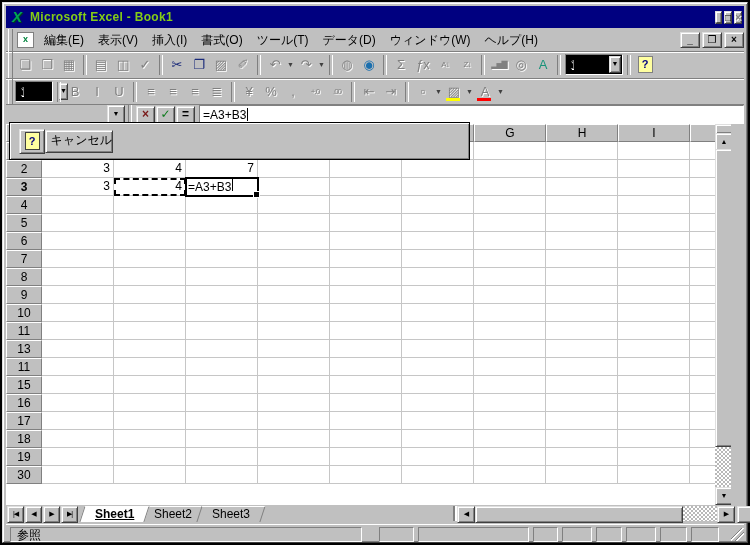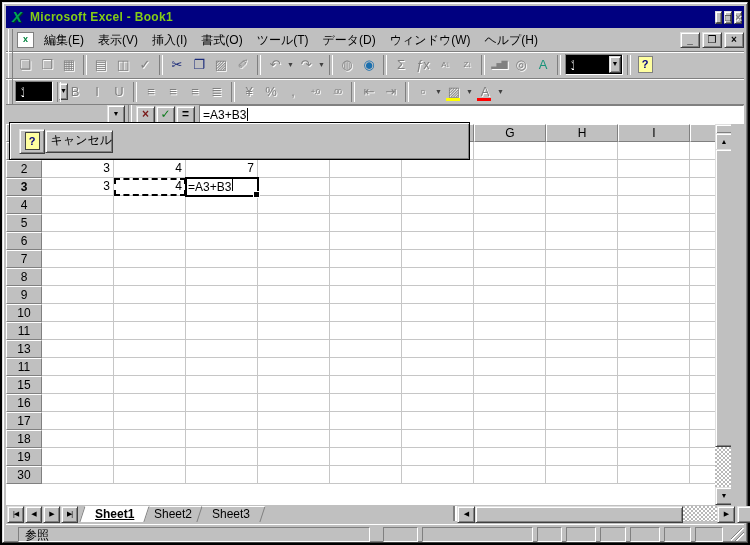--- a/index.html
+++ b/index.html
@@ -85,21 +85,21 @@
   #tabsplit{width:6px;height:15px;margin:1px 0 0 196px;border-left:2px solid #808080;border-right:2px solid #fff;}
   #hscroll{display:flex;margin-top:1px;height:15px;}
   .harr{width:16px;height:15px;font-size:7px;text-align:center;line-height:14px;}
   #htrack{width:242px;height:15px;position:relative;}
   #hthumb{position:absolute;left:0;top:0;width:206px;height:15px;}
   #hcorner{width:17px;height:15px;margin-left:2px;}
 
   
   #statusbar{position:absolute;left:3px;top:521px;right:3px;height:19px;display:flex;align-items:center;border-top:1px solid #fff;}
   .sb-panel{height:15px;border:1px solid;border-color:#808080 #fff #fff #808080;margin-left:4px;line-height:14px;padding:0 6px;box-sizing:border-box;}
-  #sb-mode{width:352px;margin-left:12px;}
+  #sb-mode{width:352px;margin-left:4px;}
   #sb-grip{margin-left:auto;width:13px;height:13px;background:linear-gradient(135deg,transparent 40%,#808080 40%,#808080 45%,#fff 45%,#fff 52%,transparent 52%,transparent 62%,#808080 62%,#808080 67%,#fff 67%,#fff 74%,transparent 74%);}
 
   
   #palette{position:absolute;left:6px;top:119px;width:459px;height:36px;background:#c0c0c0;border:1px solid #000;box-shadow:inset 1px 1px 0 #fff, inset -1px -1px 0 #808080;z-index:40;display:flex;align-items:center;}
   #pal-help{width:24px;height:23px;margin-left:9px;display:flex;align-items:center;justify-content:center;}
   #pal-help .q{background:#ffffa0;border:1px solid #404040;width:13px;height:16px;line-height:16px;text-align:center;color:#000080;font-weight:bold;font-size:11px;}
   #pal-msg{margin-left:40px;flex:1;}
   .pal-btn{height:21px;line-height:19px;text-align:center;margin-right:6px;}
   #pal-ok{width:76px;}
   #pal-cancel{width:66px;margin-right:7px;text-align:right;}

